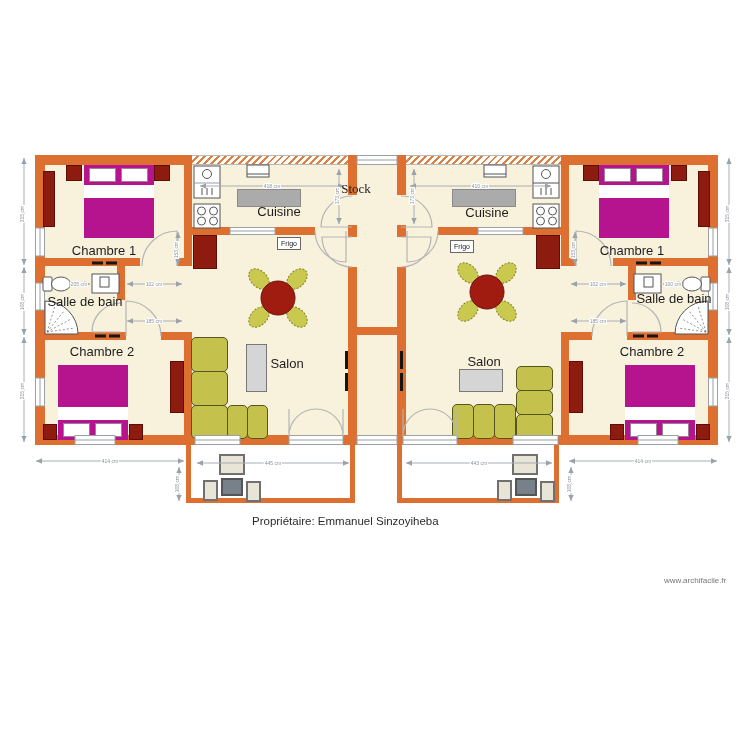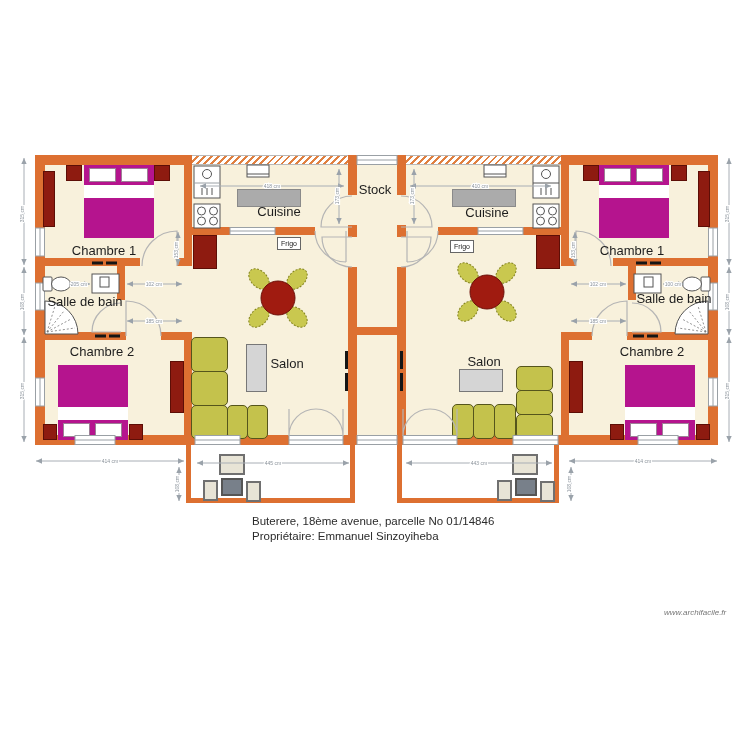--- a/index.html
+++ b/index.html
@@ -18,21 +18,21 @@
   .pillow{position:absolute;width:27px;height:14px;background:#fff;border:1px solid rgba(60,0,45,.5);box-sizing:border-box;}
   .sheet{position:absolute;left:0;width:100%;background:#fff;}
   .cu{position:absolute;background:#C4C24C;border:1px solid #55551c;border-radius:5px;box-sizing:border-box;}
   .ctr{position:absolute;background:#ABABAB;border:1px solid #8a8a8a;box-sizing:border-box;}
   .cof{position:absolute;background:#D5D5D5;border:1px solid #777;box-sizing:border-box;}
   .terr{position:absolute;border:5px solid #DD7031;border-top:none;box-sizing:border-box;}
   .tfl{position:absolute;background:#E8E4D6;border:2px solid #707070;box-sizing:border-box;}
   .tfd{position:absolute;background:#78808A;border:2px solid #555;box-sizing:border-box;}
   .titleblock{position:absolute;left:252px;top:514px;font-size:11.5px;line-height:14.6px;color:#2b2b2b;}
   .titleblock div{white-space:pre;}
-  .wm{position:absolute;left:664px;top:608px;font-size:8px;color:#767676;font-style:italic;}
+  .wm{position:absolute;left:664px;top:576px;font-size:8px;color:#767676;}
   svg{position:absolute;left:0;top:0;}
   .dim{stroke:#A8AEB5;stroke-width:1;fill:none;}
   .dimt{font-size:5px;fill:#8a929a;stroke:#fff;stroke-width:2.2px;paint-order:stroke;text-anchor:middle;}
   .door{stroke:#b5b5b5;stroke-width:1.2;fill:none;}
   .fix{stroke:#555;stroke-width:1;fill:#fff;}
   .win{fill:#fff;stroke:#9aa0a5;stroke-width:1;}
   .winl{stroke:#9aa0a5;stroke-width:1;}
   .vent{stroke:#151515;stroke-width:3;}
 </style>
 </head>
@@ -374,28 +374,27 @@
       <text class="dimt" x="178" y="250" transform="rotate(-90 178 250)">153 cm</text>
       <text class="dimt" x="575" y="250" transform="rotate(-90 575 250)">153 cm</text>
     </g>
   </svg>
 
   <div class="rlabel" style="left:104px;top:250px;">Chambre 1</div>
   <div class="rlabel" style="left:85px;top:301px;">Salle de bain</div>
   <div class="rlabel" style="left:102px;top:351px;">Chambre 2</div>
   <div class="rlabel" style="left:279px;top:211px;">Cuisine</div>
   <div class="rlabel" style="left:287px;top:363px;">Salon</div>
-  <div class="rlabel" style="left:375px;top:189px;">Stock</div>
+  <div class="rlabel" style="left:356px;top:189px;font-family:Liberation Serif, serif;">Stock</div>
   <div class="rlabel" style="left:487px;top:212px;">Cuisine</div>
   <div class="rlabel" style="left:484px;top:361px;">Salon</div>
   <div class="rlabel" style="left:632px;top:250px;">Chambre 1</div>
   <div class="rlabel" style="left:674px;top:298px;">Salle de bain</div>
   <div class="rlabel" style="left:652px;top:351px;">Chambre 2</div>
   <div class="frigo" style="left:277px;top:237px;">Frigo</div>
   <div class="frigo" style="left:450px;top:240px;">Frigo</div>
 
   <div class="titleblock">
-    <div>Buterere, 18ème avenue, parcelle No 01/14846</div>
     <div>Propriétaire: Emmanuel Sinzoyiheba</div>
   </div>
 
   <div class="wm">www.archifacile.fr</div>
 </div>
 
 </body></html>

